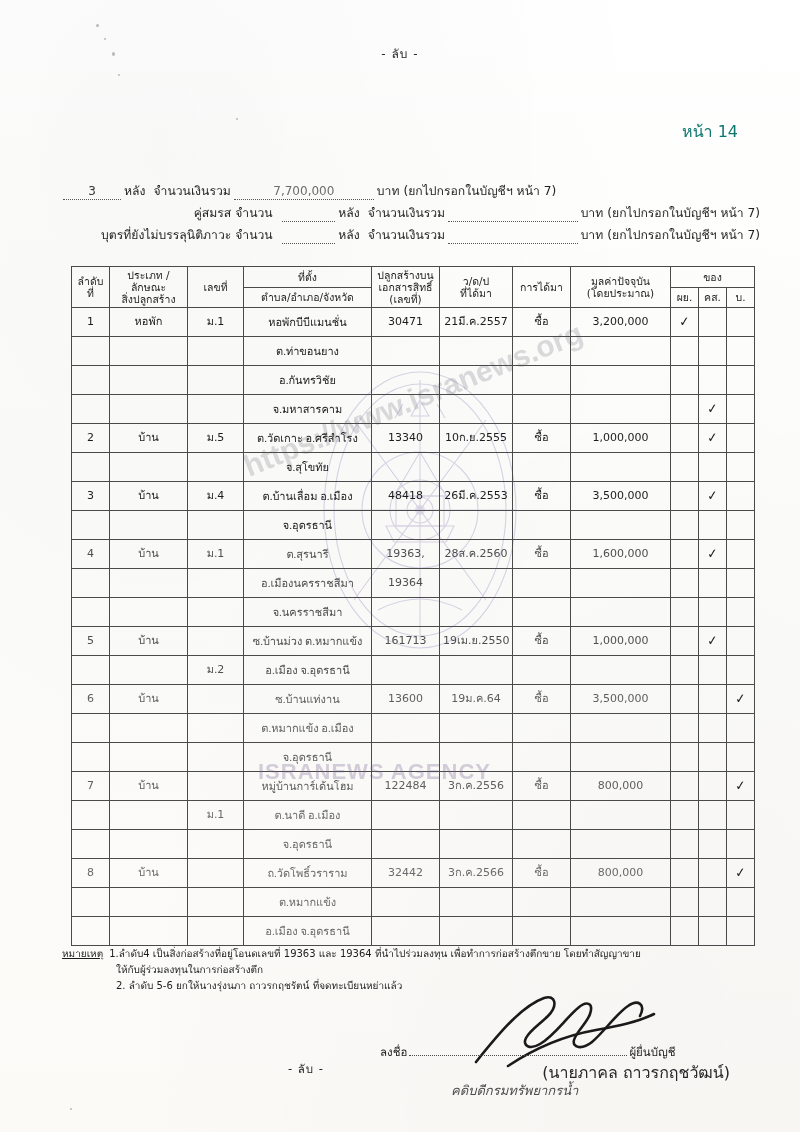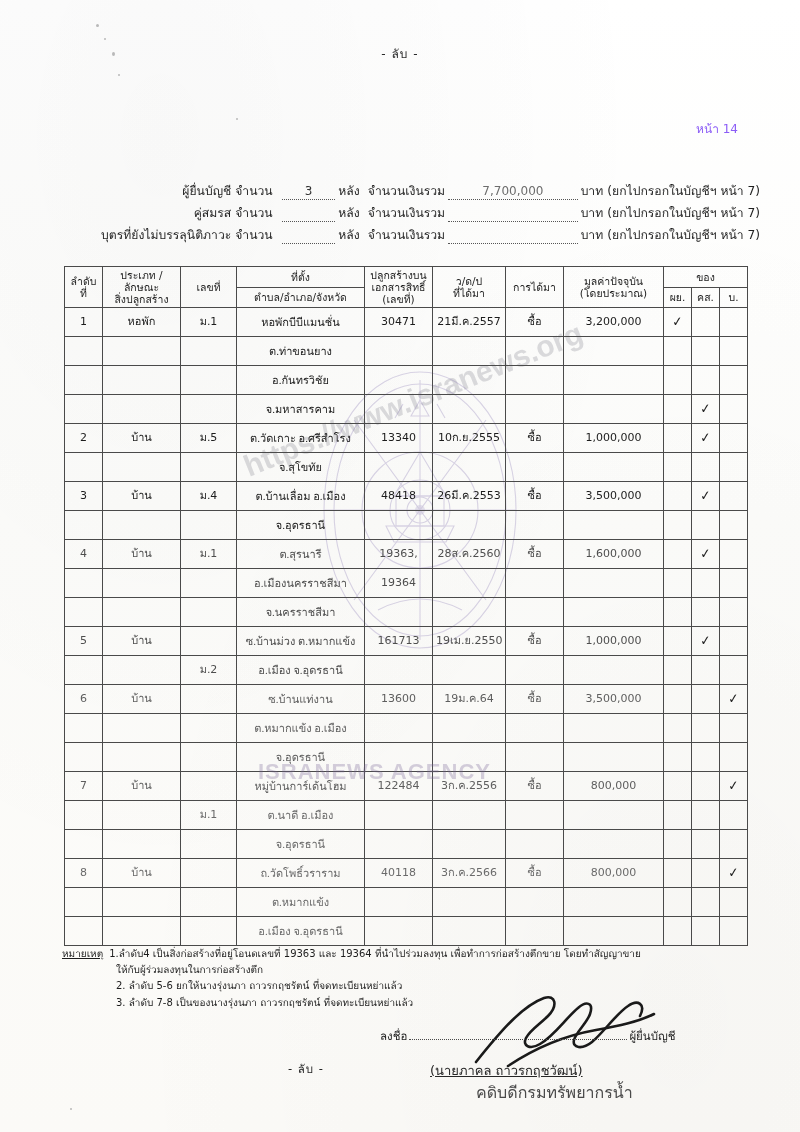--- a/index.html
+++ b/index.html
@@ -36,22 +36,22 @@
     width: 800px;
     text-align: center;
     font-size: 12px;
     letter-spacing: 1px;
     color: #2a2a2a;
   }
   .page-no {
     position: absolute;
     top: 119px;
     right: 62px;
-    font-size: 12px;
-    color: #8b5cf6;
+    font-size: 16px;
+    color: #0f766e;
   }
   .doc-title {
     position: absolute;
     top: 148px;
     left: 0;
     width: 800px;
     text-align: center;
     font-size: 13.5px;
     color: #1b1b1b;
   }
@@ -90,21 +90,21 @@
     overflow: hidden;
   }
   .dot-count { width: 58px; }
   .dot-amount { width: 140px; }
   .sum-tail { padding-left: 4px; }
   .faint { color: #6d6d6d; }
 
   
   #tbl {
     position: absolute;
-    left: 64px;
+    left: 71px;
     top: 266px;
     width: 557px;
     border-collapse: collapse;
     table-layout: fixed;
     font-size: 11px;
     color: #1c1c1c;
   }
   #tbl td, #tbl th {
     border: 1px solid #4a4a4a;
     padding: 0 3px;
@@ -172,49 +172,49 @@
   .sig-block {
     position: absolute;
     top: 1026px;
     left: 0;
     width: 800px;
     font-size: 11.5px;
     color: #1c1c1c;
   }
   .sig-line-row {
     position: absolute;
-    top: 0;
+    top: 16px;
     left: 380px;
     white-space: nowrap;
   }
   .sig-dots {
     display: inline-block;
     width: 218px;
     border-bottom: 1px dotted #4a4a4a;
     height: 13px;
     margin: 0 2px;
   }
   .sig-name {
     position: absolute;
     top: 34px;
     left: 430px;
     width: 300px;
+    text-align: right;
+    font-size: 16px;
+    color: #262626;
+  }
+  .sig-role {
+    position: absolute;
+    top: 54px;
+    left: 451px;
+    width: 300px;
     text-align: left;
     font-size: 13px;
-    color: #262626;
-    text-decoration: underline;
-  }
-  .sig-role {
-    position: absolute;
-    top: 54px;
-    left: 476px;
-    width: 300px;
-    text-align: left;
-    font-size: 16px;
     color: #4a4a4a;
+    font-style: italic;
   }
   .secret-bottom {
     position: absolute;
     top: 1060px;
     left: 288px;
     font-size: 11.5px;
     letter-spacing: 1px;
     color: #262626;
   }
   
@@ -281,21 +281,20 @@
   <div class="speck" style="top:118px;left:236px;width:2px;height:2px;"></div>
   <div class="speck" style="top:1108px;left:70px;width:2px;height:2px;"></div>
 
   <div class="secret-top">- ลับ -</div>
 
   <div class="page-no">หน้า 14</div>
 
 
   <div class="summary">
     <div class="sum-row r1">
-      <span class="lbl">ผู้ยื่นบัญชี  จำนวน</span>
       <span class="dotline dot-count">3</span>
       <span>หลัง</span>
       <span style="padding-left:8px">จำนวนเงินรวม</span>
       <span class="dotline dot-amount faint">7,700,000</span>
       <span>บาท</span>
       <span class="sum-tail">(ยกไปกรอกในบัญชีฯ หน้า 7)</span>
     </div>
     <div class="sum-row r2">
       <span class="lbl">คู่สมรส  จำนวน</span>
       <span class="dotline dot-count"></span>
@@ -634,21 +633,21 @@
           <td class="c-value fade3"></td>
           <td class="c-ck"></td>
           <td class="c-ck"></td>
           <td class="c-ck"></td>
         </tr>
         <tr class="rowh">
           <td class="c-no fade3">8</td>
           <td class="c-type fade3">บ้าน</td>
           <td class="c-num fade3"></td>
           <td class="c-loc fade3 loc-2line">ถ.วัดโพธิ์วราราม</td>
-          <td class="c-deed fade3">40118</td>
+          <td class="c-deed fade3">32442</td>
           <td class="c-date fade3">3ก.ค.2566</td>
           <td class="c-acq fade3">ซื้อ</td>
           <td class="c-value fade3">800,000</td>
           <td class="c-ck"></td>
           <td class="c-ck"></td>
           <td class="c-ck"><span class="chk">✓</span></td>
         </tr>
         <tr class="rowh">
           <td class="c-no fade3"></td>
           <td class="c-type fade3"></td>
@@ -680,21 +679,20 @@
 
   <div id="wm-agency">ISRANEWS AGENCY</div>
 
 
   <div class="footnotes">
     <div>
       <span class="fn-head">หมายเหตุ</span><span>1.ลำดับ4 เป็นสิ่งก่อสร้างที่อยู่โอนดเลขที่ 19363 และ 19364 ที่นำไปร่วมลงทุน เพื่อทำการก่อสร้างตึกขาย โดยทำสัญญาขาย</span>
     </div>
     <span class="fn-indent">ให้กับผู้ร่วมลงทุนในการก่อสร้างตึก</span>
     <span class="fn-item">2. ลำดับ 5-6 ยกให้นางรุ่งนภา ถาวรกฤชรัตน์ ที่จดทะเบียนหย่าแล้ว</span>
-    <span class="fn-item">3. ลำดับ 7-8 เป็นของนางรุ่งนภา ถาวรกฤชรัตน์ ที่จดทะเบียนหย่าแล้ว</span>
   </div>
 
   <svg id="signature" viewBox="0 0 190 80">
     <g fill="none" stroke="#1a1a1a" stroke-width="2.6" stroke-linecap="round" stroke-linejoin="round">
       <path d="M6 74 C 30 44, 52 18, 74 10 C 86 6, 88 18, 78 28 C 70 36, 60 42, 56 50 C 52 58, 60 62, 70 56 C 84 48, 96 30, 108 20 C 116 13, 124 14, 120 26 C 117 35, 106 44, 104 52 C 102 60, 112 62, 122 54 C 134 44, 146 26, 158 18 C 168 11, 176 16, 170 28"></path>
       <path d="M38 78 C 62 62, 92 48, 126 42 C 148 38, 168 34, 184 26"></path>
     </g>
   </svg>
 
   <div class="sig-block">

